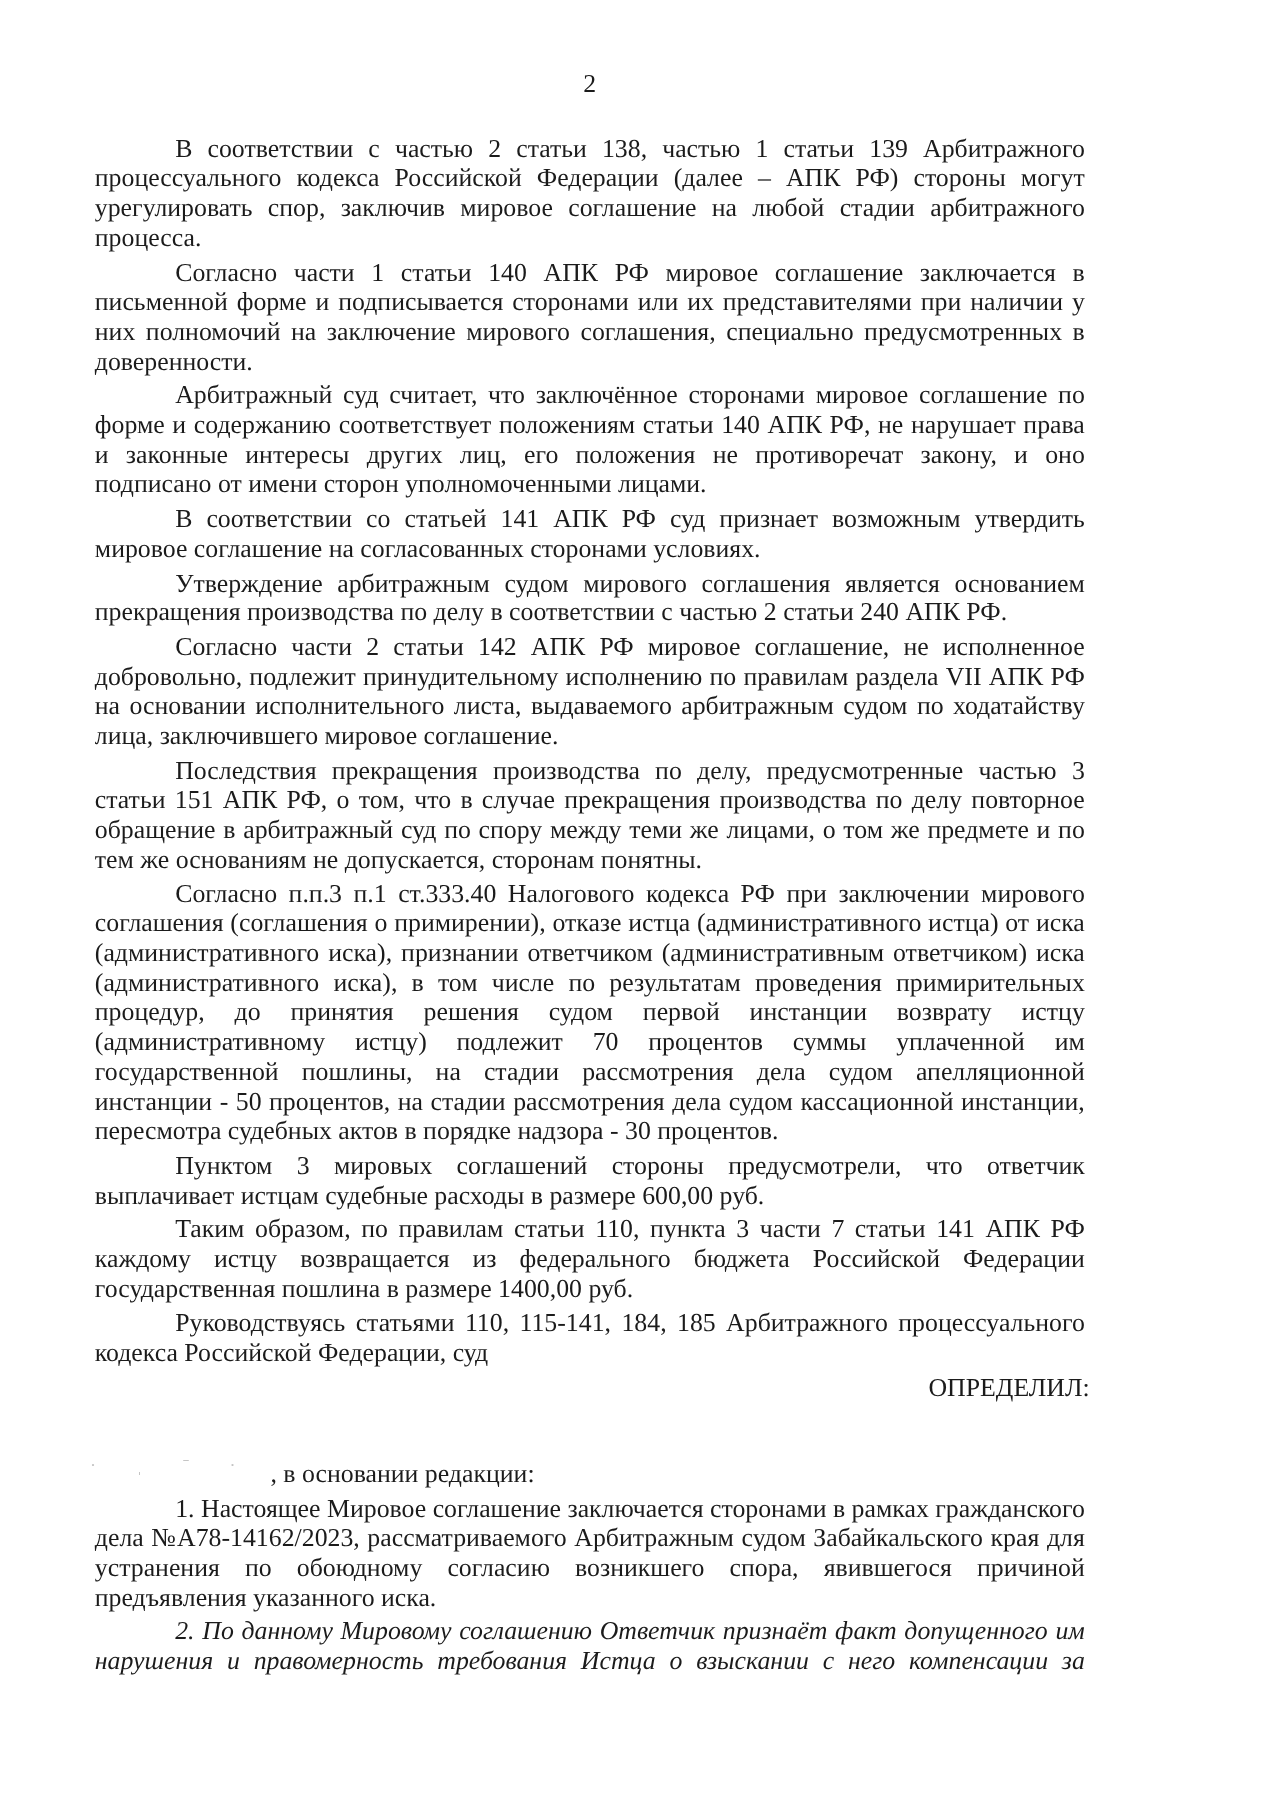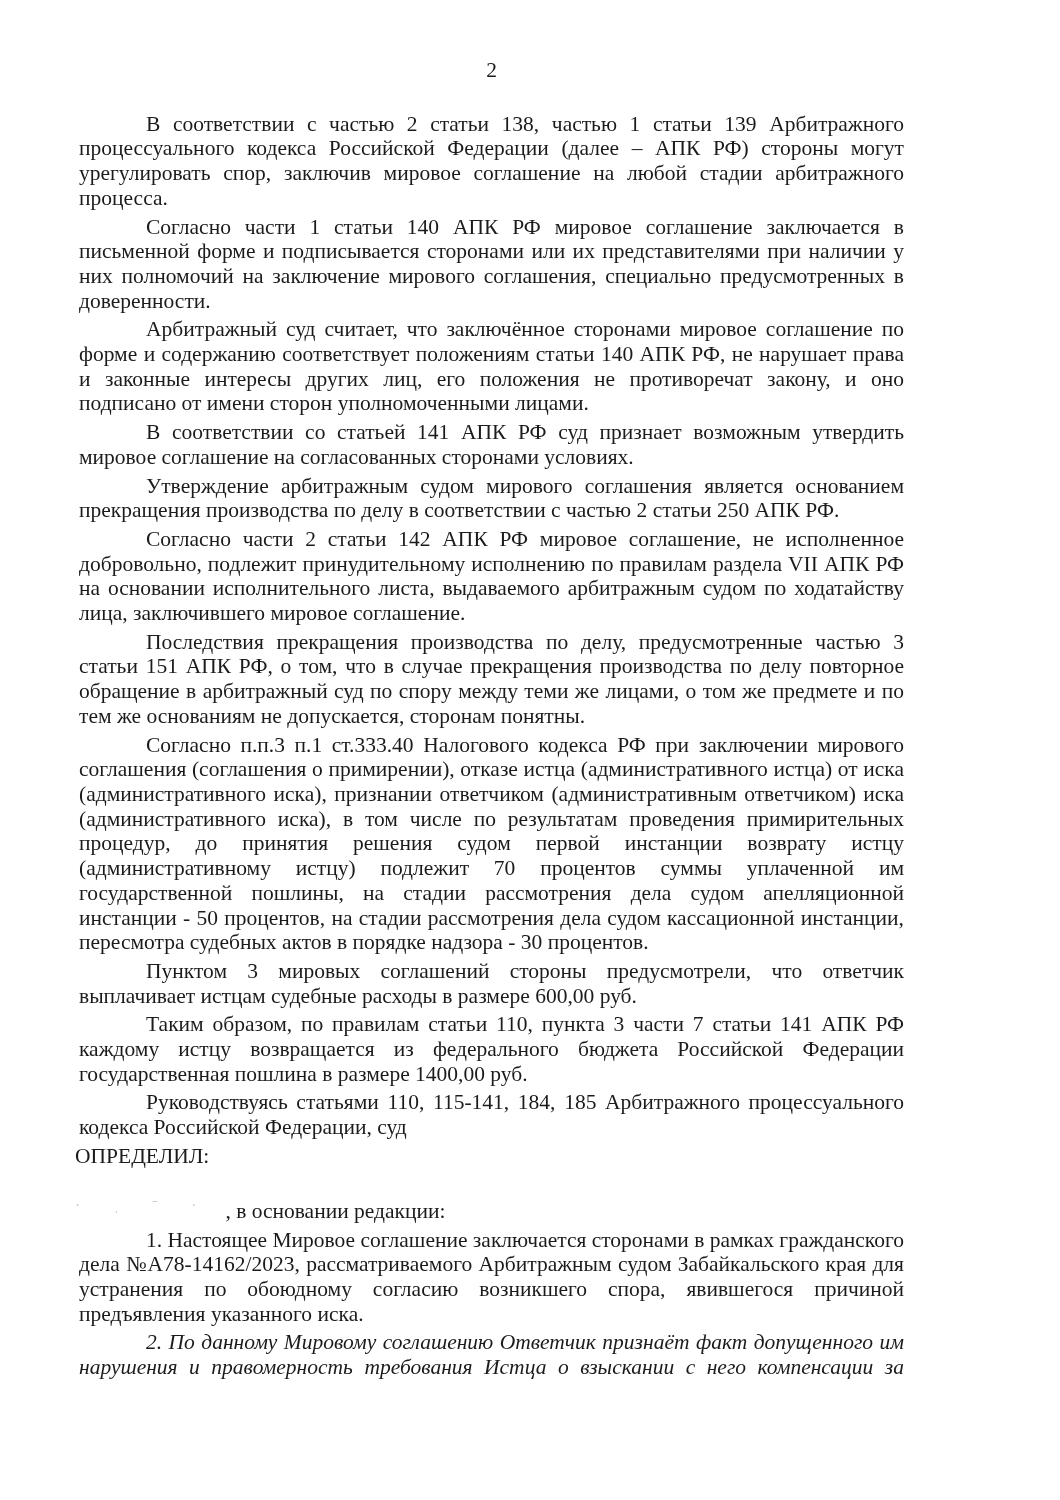--- a/index.html
+++ b/index.html
@@ -25,21 +25,21 @@
     text-align: center;
     text-indent: 0;
     margin: 0 0 29px 0;
   }
   p.para {
     margin: 4px;
     text-indent: 67px;
     hyphens: none;
   }
   p.heading {
-    text-align: left;
+    text-align: right;
     text-indent: 0;
     margin: 0 0 24.7px 0;
   }
   p.cont { text-align-last: justify; font-style: italic; }
   .approval { margin: 0; }
   .approval .line { margin: 0; }
   .jlast { text-align-last: justify; }
   .indent { text-indent: 67px; }
   .red-span-end {
     display: inline-flex;
@@ -55,35 +55,36 @@
   .red-span-start {
     display: inline-block;
     width: 145px;
     color: #c3c3c3;
     font-size: 15px;
     letter-spacing: 7px;
     word-spacing: 16px;
     vertical-align: baseline;
     white-space: nowrap;
     overflow: hidden;
+    margin-top: 17px;
   }
 </style>
 </head>
 <body>
 
 <div class="page">
   <div class="content">
 
     <div class="page-num">2</div>
 
     <p class="para">В соответствии с частью 2 статьи 138, частью 1 статьи 139 Арбитражного процессуального кодекса Российской Федерации (далее – АПК РФ) стороны могут урегулировать спор, заключив мировое соглашение на любой стадии арбитражного процесса.</p>
     <p class="para">Согласно части 1 статьи 140 АПК РФ мировое соглашение заключается в письменной форме и подписывается сторонами или их представителями при наличии у них полномочий на заключение мирового соглашения, специально предусмотренных в доверенности.</p>
     <p class="para">Арбитражный суд считает, что заключённое сторонами мировое соглашение по форме и содержанию соответствует положениям статьи 140 АПК РФ, не нарушает права и законные интересы других лиц, его положения не противоречат закону, и оно подписано от имени сторон уполномоченными лицами.</p>
     <p class="para">В соответствии со статьей 141 АПК РФ суд признает возможным утвердить мировое соглашение на согласованных сторонами условиях.</p>
-    <p class="para">Утверждение арбитражным судом мирового соглашения является основанием прекращения производства по делу в соответствии с частью 2 статьи 250 АПК РФ.</p>
+    <p class="para">Утверждение арбитражным судом мирового соглашения является основанием прекращения производства по делу в соответствии с частью 2 статьи 240 АПК РФ.</p>
     <p class="para">Согласно части 2 статьи 142 АПК РФ мировое соглашение, не исполненное добровольно, подлежит принудительному исполнению по правилам раздела VII АПК РФ на основании исполнительного листа, выдаваемого арбитражным судом по ходатайству лица, заключившего мировое соглашение.</p>
     <p class="para">Последствия прекращения производства по делу, предусмотренные частью 3 статьи 151 АПК РФ, о том, что в случае прекращения производства по делу повторное обращение в арбитражный суд по спору между теми же лицами, о том же предмете и по тем же основаниям не допускается, сторонам понятны.</p>
     <p class="para">Согласно п.п.3 п.1 ст.333.40 Налогового кодекса РФ при заключении мирового соглашения (соглашения о примирении), отказе истца (административного истца) от иска (административного иска), признании ответчиком (административным ответчиком) иска (административного иска), в том числе по результатам проведения примирительных процедур, до принятия решения судом первой инстанции возврату истцу (административному истцу) подлежит 70 процентов суммы уплаченной им государственной пошлины, на стадии рассмотрения дела судом апелляционной инстанции - 50 процентов, на стадии рассмотрения дела судом кассационной инстанции, пересмотра судебных актов в порядке надзора - 30 процентов.</p>
     <p class="para">Пунктом 3 мировых соглашений стороны предусмотрели, что ответчик выплачивает истцам судебные расходы в размере 600,00 руб.</p>
     <p class="para">Таким образом, по правилам статьи 110, пункта 3 части 7 статьи 141 АПК РФ каждому истцу возвращается из федерального бюджета Российской Федерации государственная пошлина в размере 1400,00 руб.</p>
     <p class="para">Руководствуясь статьями 110, 115-141, 184, 185 Арбитражного процессуального кодекса Российской Федерации, суд</p>
 
     <p class="para heading">ОПРЕДЕЛИЛ:</p>
 
     <div class="approval">

